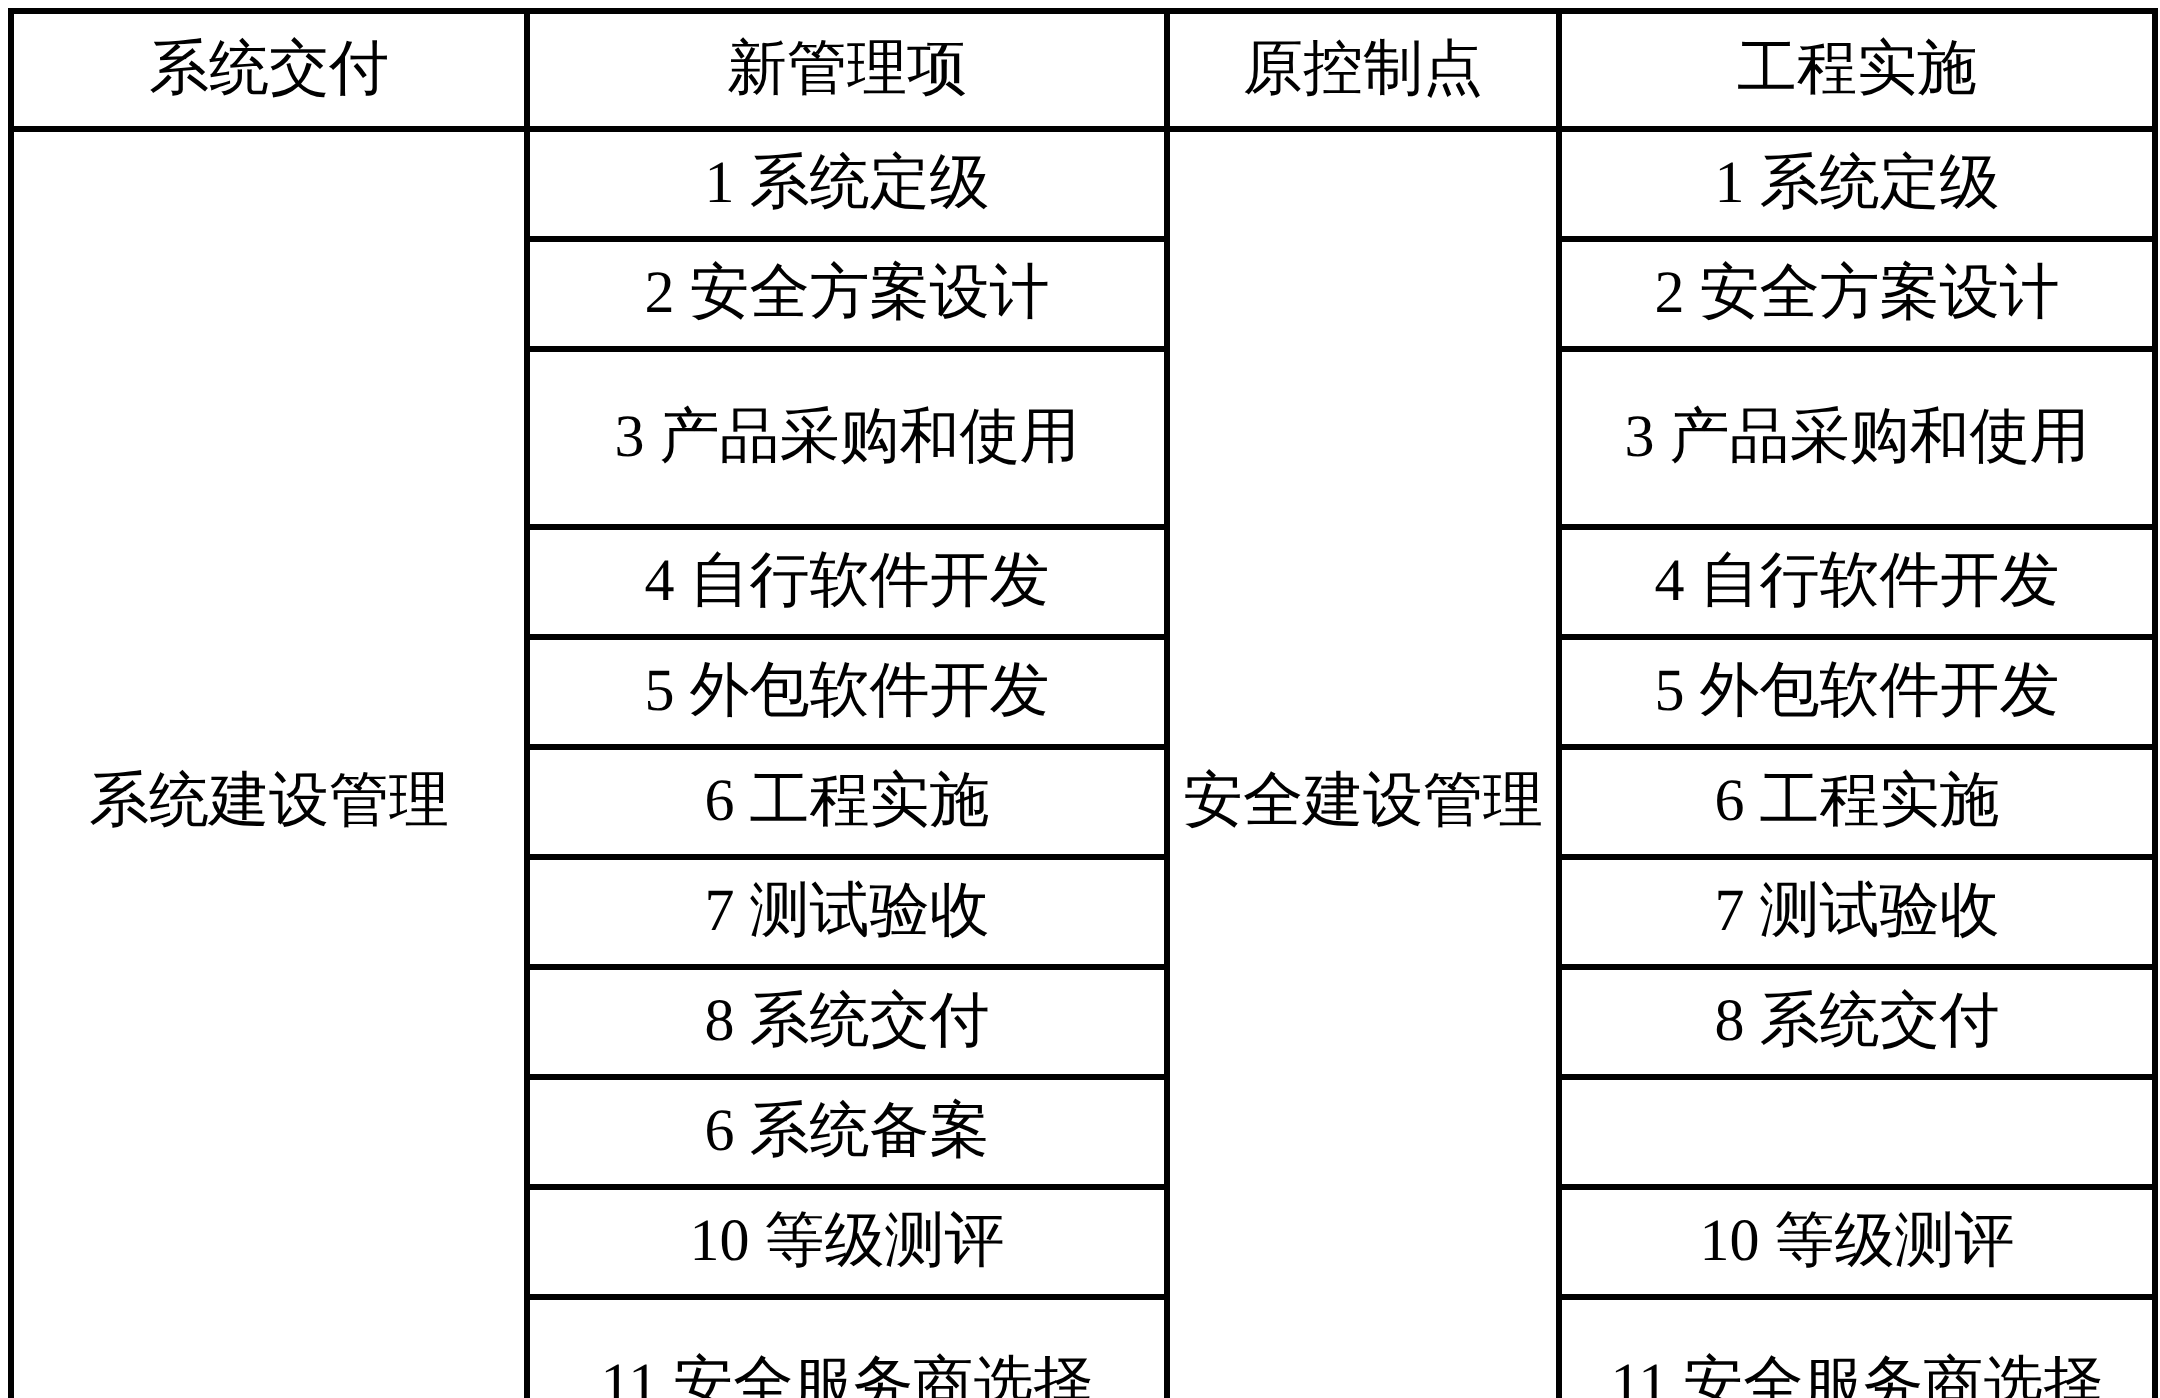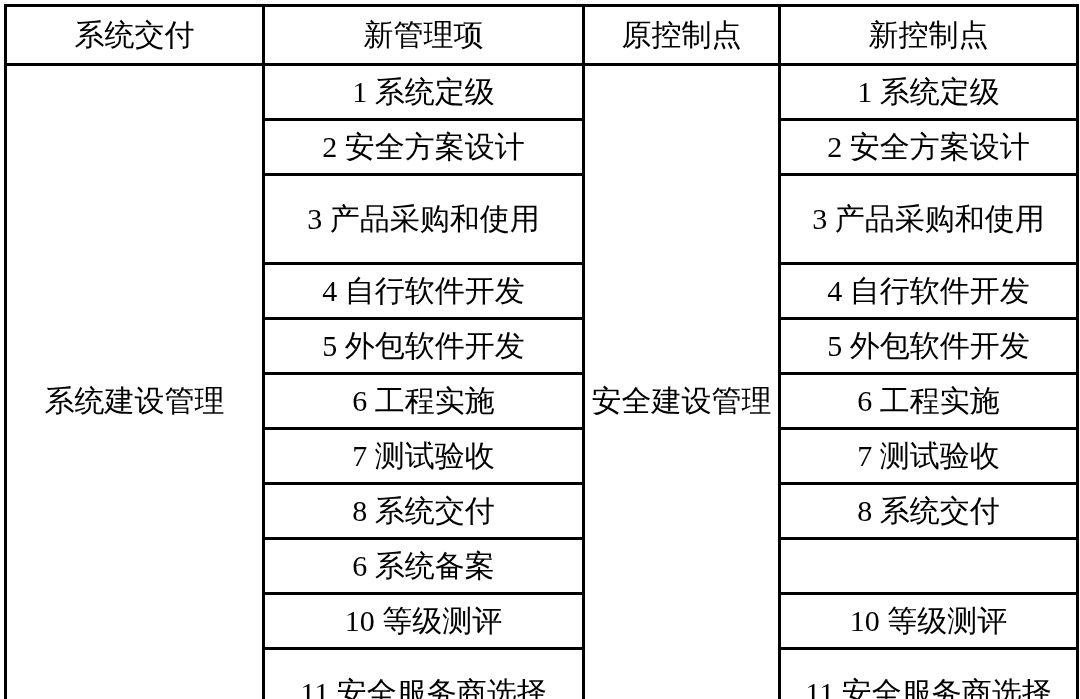--- a/index.html
+++ b/index.html
@@ -65,21 +65,21 @@
       <col class="col-a">
       <col class="col-b">
       <col class="col-c">
       <col class="col-d">
     </colgroup>
     <tbody>
       <tr>
         <td class="hdr">系统交付</td>
         <td class="hdr">新管理项</td>
         <td class="hdr">原控制点</td>
-        <td class="hdr">新控制点</td>
+        <td class="hdr">工程实施</td>
       </tr>
 
       <tr>
         <td class="rowspan-left" rowspan="11">系统建设管理</td>
         <td class="item">1 系统定级</td>
         <td class="rowspan-left" rowspan="11">安全建设管理</td>
         <td class="item">1 系统定级</td>
       </tr>
 
       <tr>

